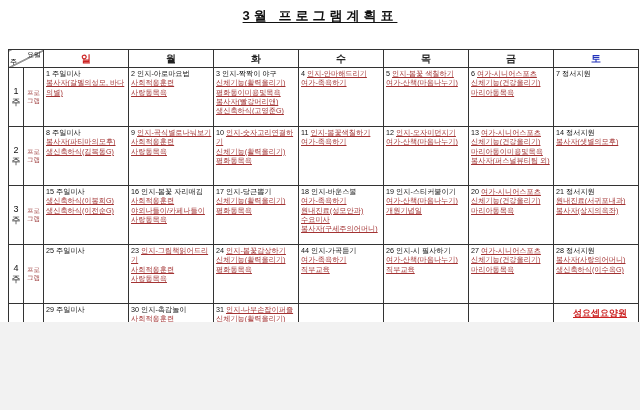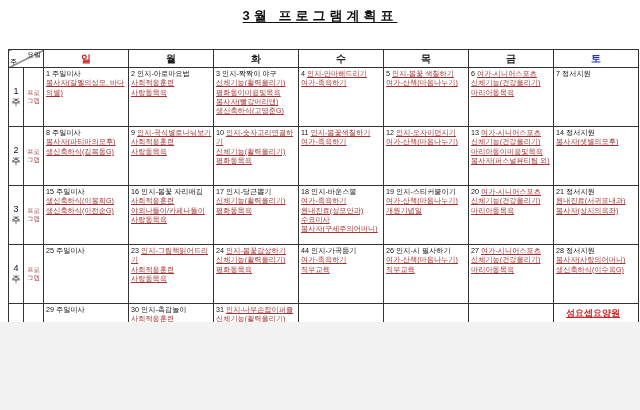--- a/index.html
+++ b/index.html
@@ -23,21 +23,21 @@
   .ln{white-space:normal;}
   .ln .num{color:#111;margin-right:2px;}
   .s-b{color:#111;}
   .s-r{color:#a33333;text-decoration:underline;text-underline-offset:1px;}
   .notes{display:flex;width:627px;height:45px;margin:5px 0 0 8px;border:1.5px solid #222;}
   .notes-label{width:30px;border-right:1px solid #333;display:flex;align-items:center;
                justify-content:center;font-size:10px;writing-mode:vertical-rl;
                text-orientation:upright;letter-spacing:5px;padding-left:0;}
   .notes-left{width:322px;border-right:1px solid #333;padding:2px 3px;font-size:7px;line-height:1.45;}
   .notes-right{flex:1;padding:2px 4px;font-size:7px;line-height:1.8;}
-  .footer{position:absolute;right:20px;bottom:2px;font-size:9px;font-weight:bold;color:#cc2222;
+  .footer{position:absolute;right:13px;bottom:2px;font-size:9px;font-weight:bold;color:#cc2222;
           text-decoration:underline;text-underline-offset:1px;text-align:right;}
 </style>
 </head>
 <body>
 
 <div class="sheet">
   <div class="title">3월 프로그램계획표</div>
 
   <table class="cal">
     <colgroup>

